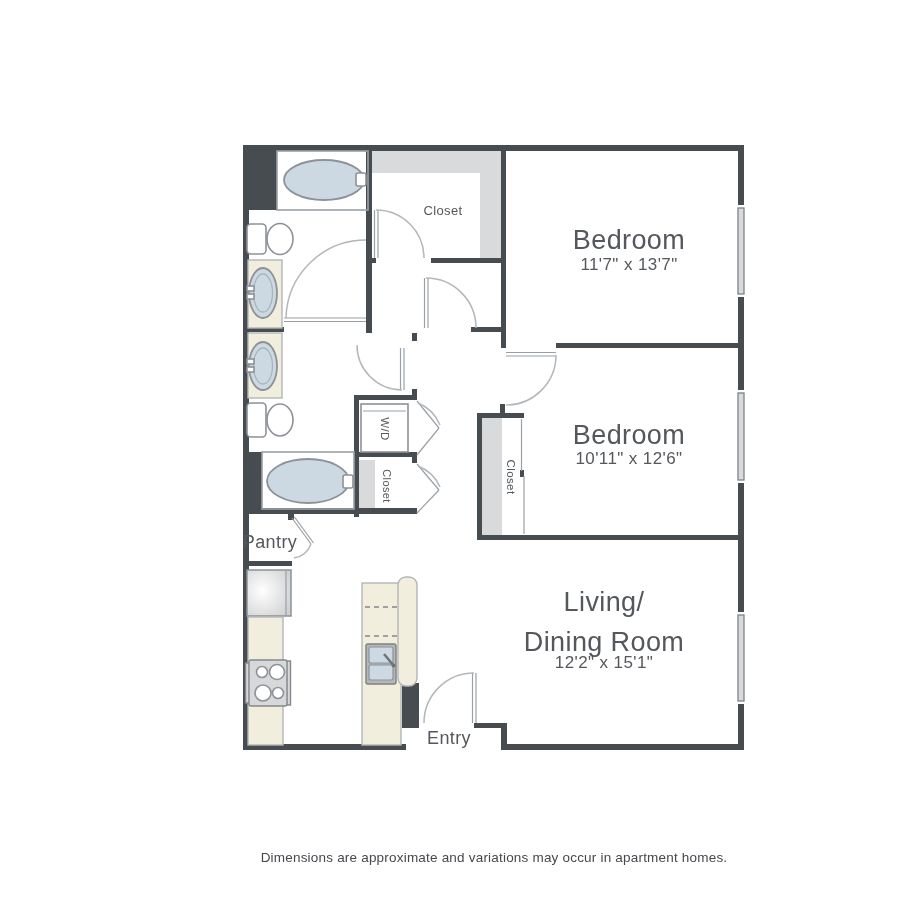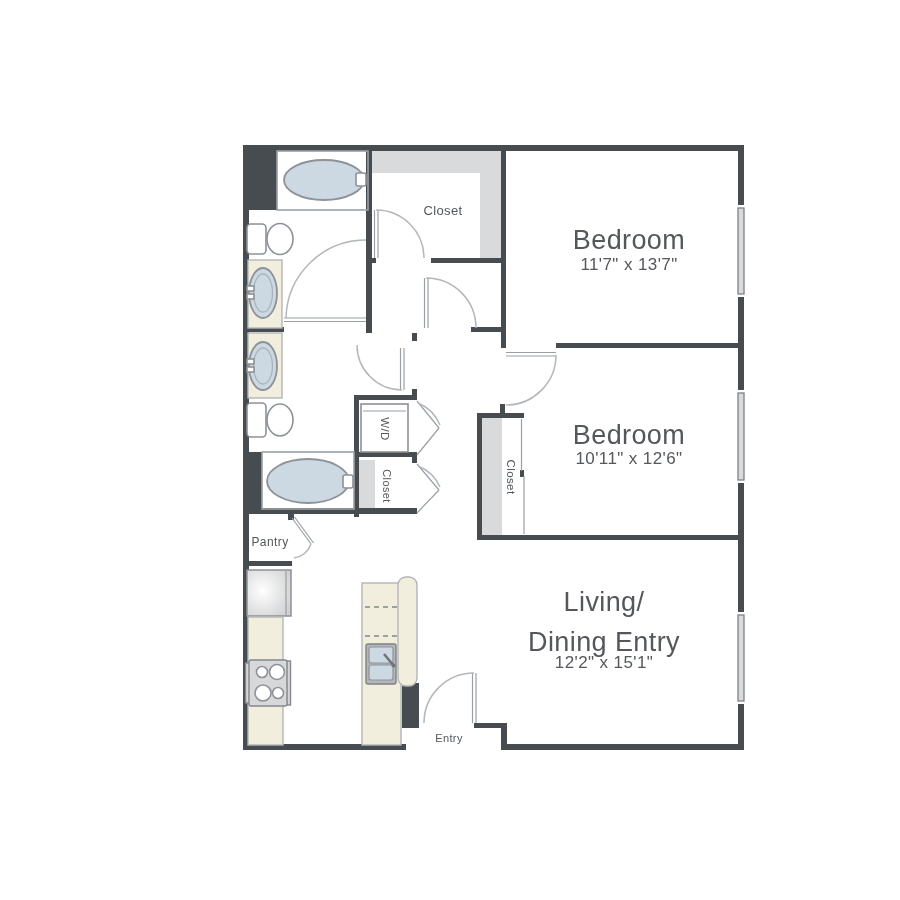--- a/index.html
+++ b/index.html
@@ -23,21 +23,21 @@
   .sash{fill:var(--shelf);stroke:var(--sash);stroke-width:1.3;}
   .dash{stroke:#84888d;stroke-width:1.5;stroke-dasharray:5 4;fill:none;}
   .steel{fill:var(--steel);stroke:#84888d;stroke-width:1.4;}
   .lbl{position:absolute;color:var(--text);white-space:nowrap;
        transform:translate(-50%,-50%);letter-spacing:0.4px;}
   .lbl.rot{transform:translate(-50%,-50%) rotate(90deg);}
   .room-name{font-size:27px;}
   .room-dims{font-size:17px;}
   .small-lbl{font-size:12.5px;}
   .tiny-lbl{font-size:11.5px;}
-  .entry-lbl{font-size:11px;}
+  .entry-lbl{font-size:18px;}
   .footer{position:absolute;left:450px;top:857px;transform:translate(-50%,-50%);
           color:var(--footer_text);font-size:13.5px;letter-spacing:0.2px;white-space:nowrap;}
 </style>
 </head>
 <body>
 
 <div class="canvas">
 
 <svg width="900" height="900" viewBox="0 0 900 900">
 
@@ -233,24 +233,25 @@
 
 <div class="lbl small-lbl" style="left:399px;top:210px;font-size:13px;">Closet</div>
 
 <div class="lbl room-name" style="left:585px;top:240px;">Bedroom</div>
 <div class="lbl room-dims" style="left:585px;top:265px;">11'7" x 13'7"</div>
 
 <div class="lbl room-name" style="left:585px;top:435px;">Bedroom</div>
 <div class="lbl room-dims" style="left:585px;top:459px;">10'11" x 12'6"</div>
 
 <div class="lbl room-name" style="left:560px;top:602px;">Living/</div>
-<div class="lbl room-name" style="left:560px;top:642px;">Dining Entry</div>
+<div class="lbl room-name" style="left:560px;top:642px;">Dining Room</div>
 <div class="lbl room-dims" style="left:560px;top:663px;">12'2" x 15'1"</div>
 
 <div class="lbl rot tiny-lbl" style="left:341px;top:429px;">W/D</div>
 <div class="lbl rot" style="left:343px;top:486px;font-size:11px;">Closet</div>
 <div class="lbl rot tiny-lbl" style="left:467px;top:477px;">Closet</div>
 
-<div class="lbl" style="left:226px;top:542px;font-size:12px;">Pantry</div>
+<div class="lbl" style="left:226px;top:542px;font-size:18px;">Pantry</div>
 <div class="lbl entry-lbl" style="left:405px;top:738px;">Entry</div>
 
+<div class="footer">Dimensions are approximate and variations may occur in apartment homes.</div>
 
 </div>
 
 </body></html>

